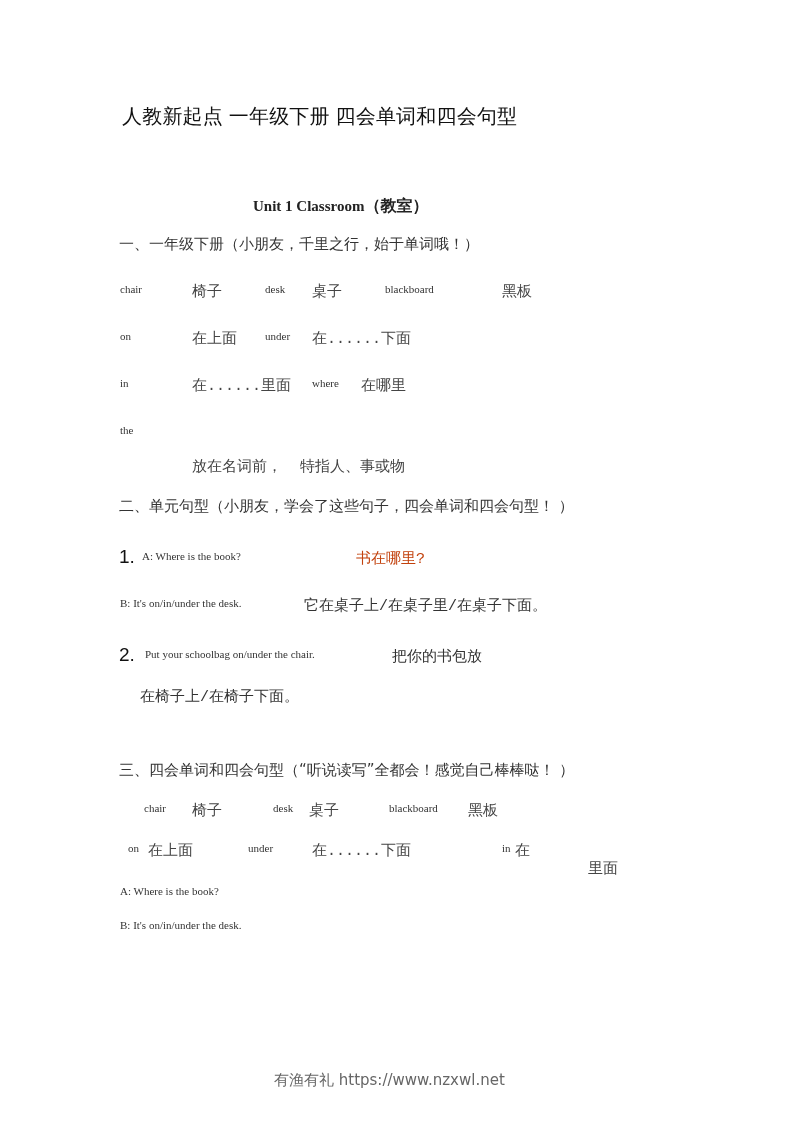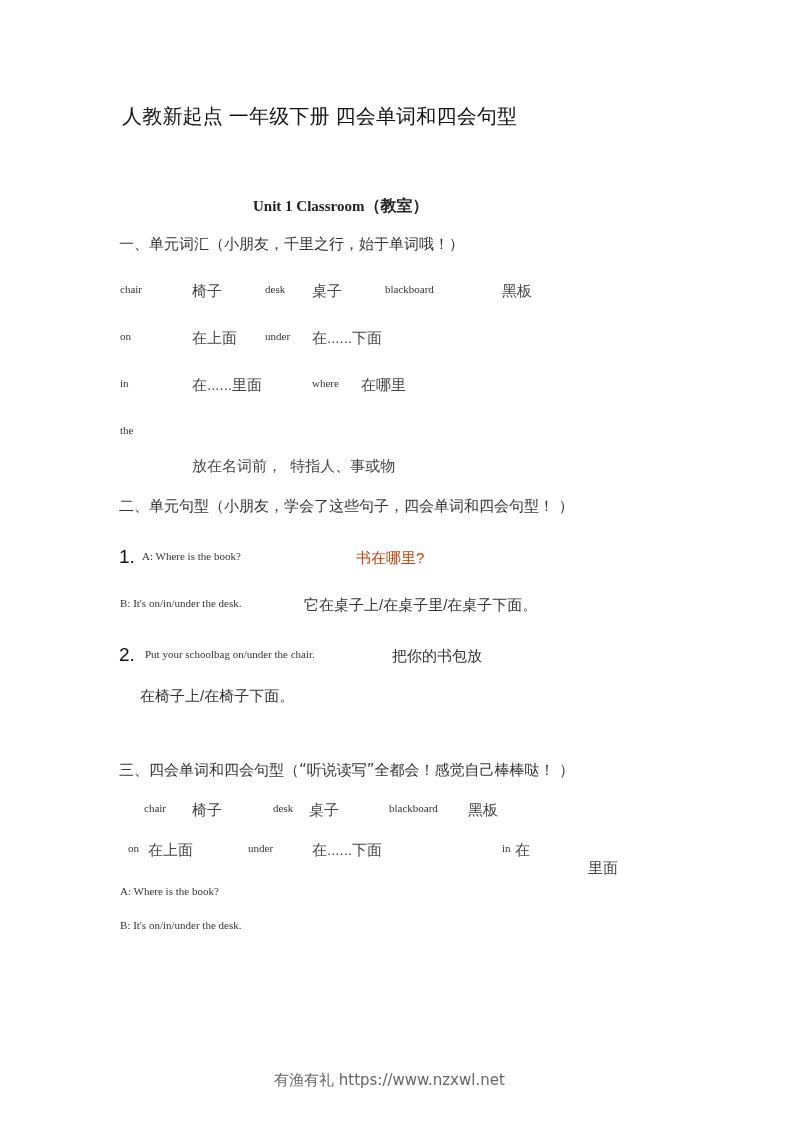--- a/index.html
+++ b/index.html
@@ -5,36 +5,36 @@
     html, body { margin: 0; padding: 0; background: #ffffff; }
     body { width: 794px; height: 1122px; position: relative; overflow: hidden; color: #111; }
     .abs { position: absolute; white-space: nowrap; }
     .serif { font-family: "Liberation Serif", "DejaVu Serif", serif; }
     .sans { font-family: "Liberation Sans", "DejaVu Sans", sans-serif; }
     .title { font-size: 20px; color: #111; font-weight: 500; letter-spacing: 0.2px; }
     .unit { font-size: 15px; font-weight: bold; color: #222; }
     .unit .cn { font-family: "DejaVu Sans", sans-serif; font-weight: bold; }
     .section { font-size: 15px; color: #333; font-family: "DejaVu Sans", sans-serif; }
     .en { font-family: "Liberation Serif", "DejaVu Serif", serif; font-size: 11px; color: #333; }
-    .cn { font-family: Liberation Sans, sans-serif; font-size: 15px; color: #444; }
+    .cn { font-family: Liberation Mono, monospace; font-size: 15px; color: #444; }
     .num { font-family: "Liberation Sans", "DejaVu Sans", sans-serif; font-size: 19px; color: #111; }
     .footer { font-family: "DejaVu Sans", sans-serif; font-size: 15px; color: #666; }
   </style>
 </head>
 <body>
 
 <div>
 
   <div class="abs title sans" style="left:122px; top:103px;">人教新起点 一年级下册 四会单词和四会句型</div>
 
   <div class="abs unit" style="left:253px; top:196px;">
     <span class="serif">Unit 1 Classroom</span><span class="cn" style="font-size:16px;color:#222;">（教室）</span>
   </div>
 
-  <div class="abs section" style="left:119px; top:235px;">一、单元词汇（小朋友，千里之行，始于单词哦！）</div>
+  <div class="abs section" style="left:119px; top:235px;">一、一年级下册（小朋友，千里之行，始于单词哦！）</div>
 
   <div>
     <span class="abs en" style="left:120px; top:283px;">chair</span>
     <span class="abs cn" style="left:192px; top:282px;">椅子</span>
     <span class="abs en" style="left:265px; top:283px;">desk</span>
     <span class="abs cn" style="left:312px; top:282px;">桌子</span>
     <span class="abs en" style="left:385px; top:283px;">blackboard</span>
     <span class="abs cn" style="left:502px; top:282px;">黑板</span>
 
     <span class="abs en" style="left:120px; top:330px;">on</span>

